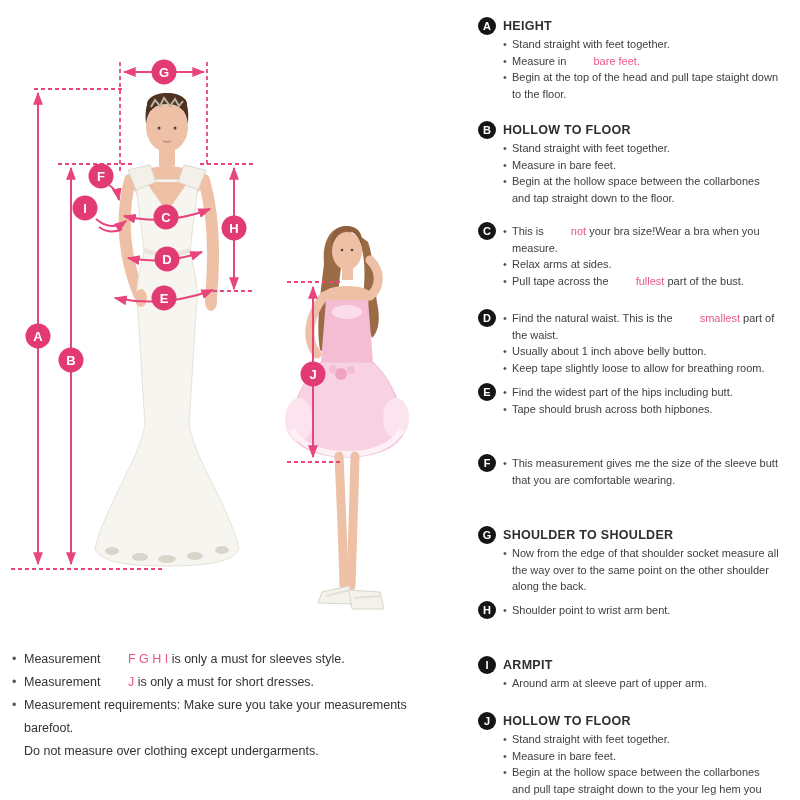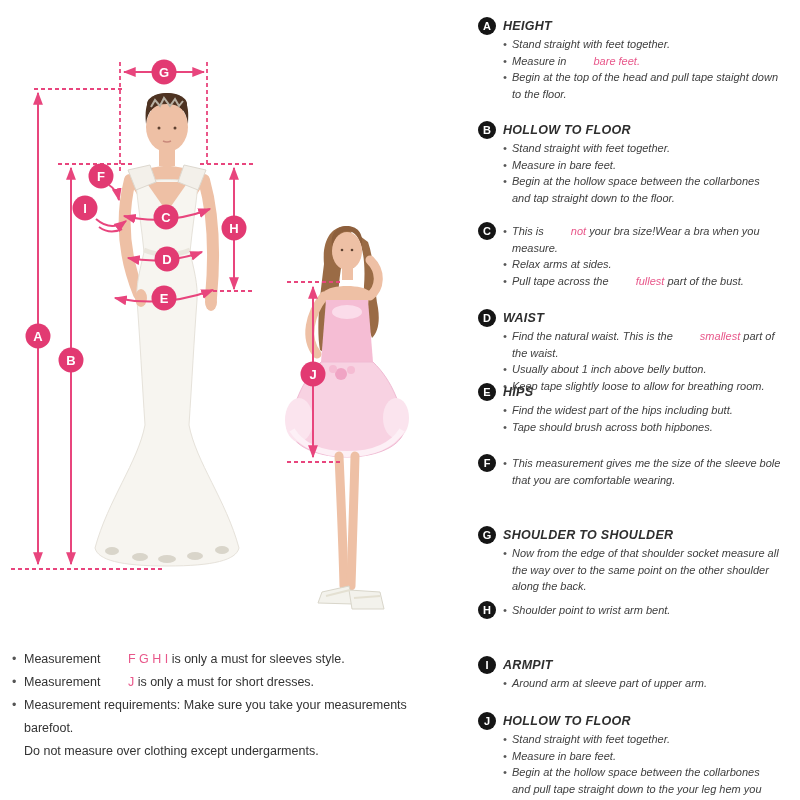--- a/index.html
+++ b/index.html
@@ -29,21 +29,21 @@
   .m-section:nth-of-type(4){top:309px;}
   .m-section:nth-of-type(5){top:383px;}
   .m-section:nth-of-type(6){top:454px;}
   .m-section:nth-of-type(7){top:526px;}
   .m-section:nth-of-type(8){top:601px;}
   .m-section:nth-of-type(9){top:656px;}
   .m-section:nth-of-type(10){top:712px;}
   .badge{flex:none;width:18px;height:18px;border-radius:50%;background:var(--badge);
     color:#fff;font-size:11px;font-weight:bold;display:flex;align-items:center;
     justify-content:center;margin-top:0px;}
-  .m-body{margin-left:7px;width:278px;font-style:italic;}
+  .m-body{margin-left:7px;width:278px;}
   .m-title{font-size:12.5px;font-weight:bold;color:#2e2e2e;letter-spacing:.3px;
     line-height:18px;}
   .m-bullets{list-style:none;margin-top:1px;}
   .m-bullets li{display:flex;font-size:11px;line-height:16.5px;color:var(--ink2);}
   .dot{flex:none;width:9px;color:#555;}
   .txt{flex:1;}
   .hl{color:var(--hl);padding-left:24px;}
 
   
   .notes{position:absolute;left:12px;top:648px;width:445px;}
@@ -244,62 +244,60 @@
               <span class="dot">•</span>
               <span class="txt"><span>Pull tape across the </span><span class="hl">fullest</span><span> part of the bust.</span></span>
             </li>
           </ul>
     </div>
   </div>
 
   <div class="m-section">
     <span class="badge">D</span>
     <div class="m-body">
-      <div class="m-title">WAIST</div>
       <ul class="m-bullets">
             <li>
               <span class="dot">•</span>
               <span class="txt"><span>Find the natural waist. This is the </span><span class="hl">smallest</span><span> part of the waist.</span></span>
             </li>
             <li>
               <span class="dot">•</span>
               <span class="txt"><span>Usually about 1 inch above belly button.</span></span>
             </li>
             <li>
               <span class="dot">•</span>
               <span class="txt"><span>Keep tape slightly loose to allow for breathing room.</span></span>
             </li>
           </ul>
     </div>
   </div>
 
   <div class="m-section">
     <span class="badge">E</span>
     <div class="m-body">
-      <div class="m-title">HIPS</div>
       <ul class="m-bullets">
             <li>
               <span class="dot">•</span>
               <span class="txt"><span>Find the widest part of the hips including butt.</span></span>
             </li>
             <li>
               <span class="dot">•</span>
               <span class="txt"><span>Tape should brush across both hipbones.</span></span>
             </li>
           </ul>
     </div>
   </div>
 
   <div class="m-section">
     <span class="badge">F</span>
     <div class="m-body">
       <ul class="m-bullets">
             <li>
               <span class="dot">•</span>
-              <span class="txt"><span>This measurement gives me the size of the sleeve bole that you are comfortable wearing.</span></span>
+              <span class="txt"><span>This measurement gives me the size of the sleeve butt that you are comfortable wearing.</span></span>
             </li>
           </ul>
     </div>
   </div>
 
   <div class="m-section">
     <span class="badge">G</span>
     <div class="m-body">
       <div class="m-title">SHOULDER TO SHOULDER</div>
       <ul class="m-bullets">

